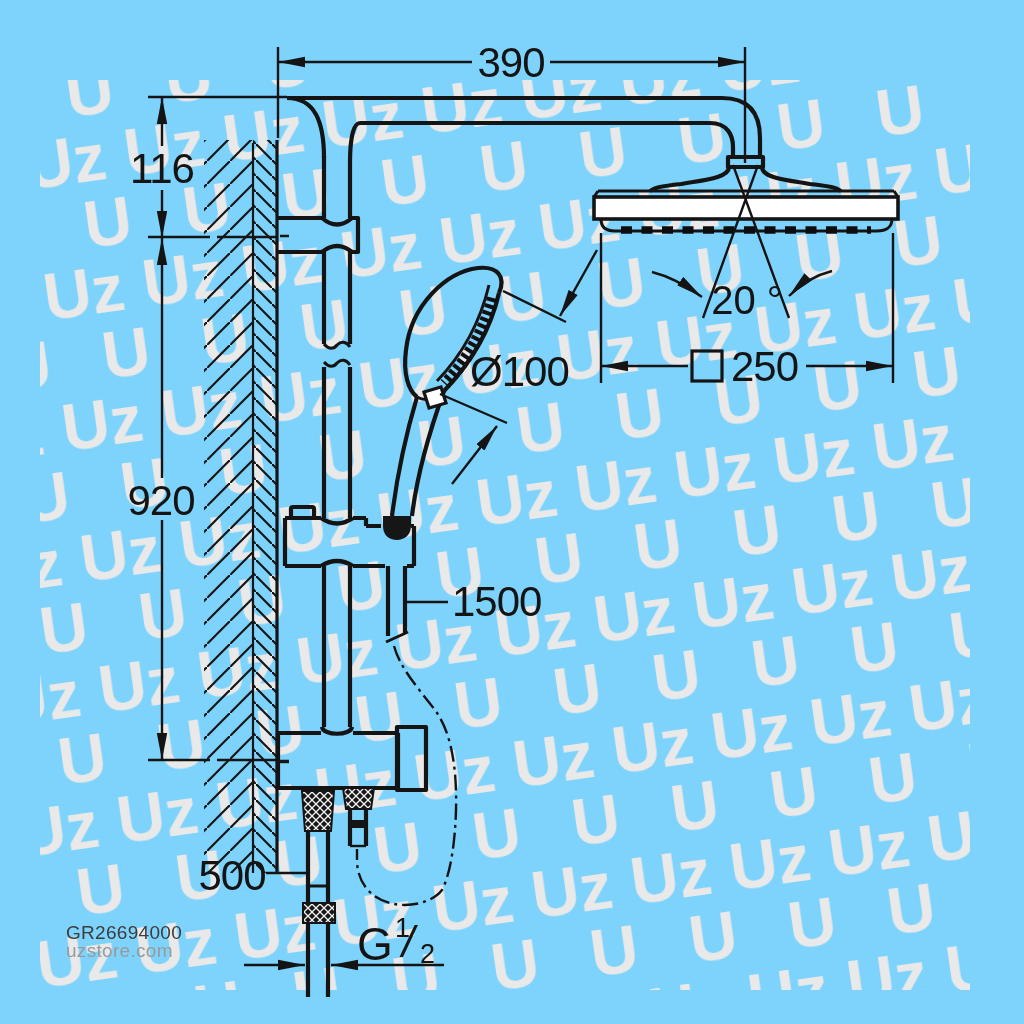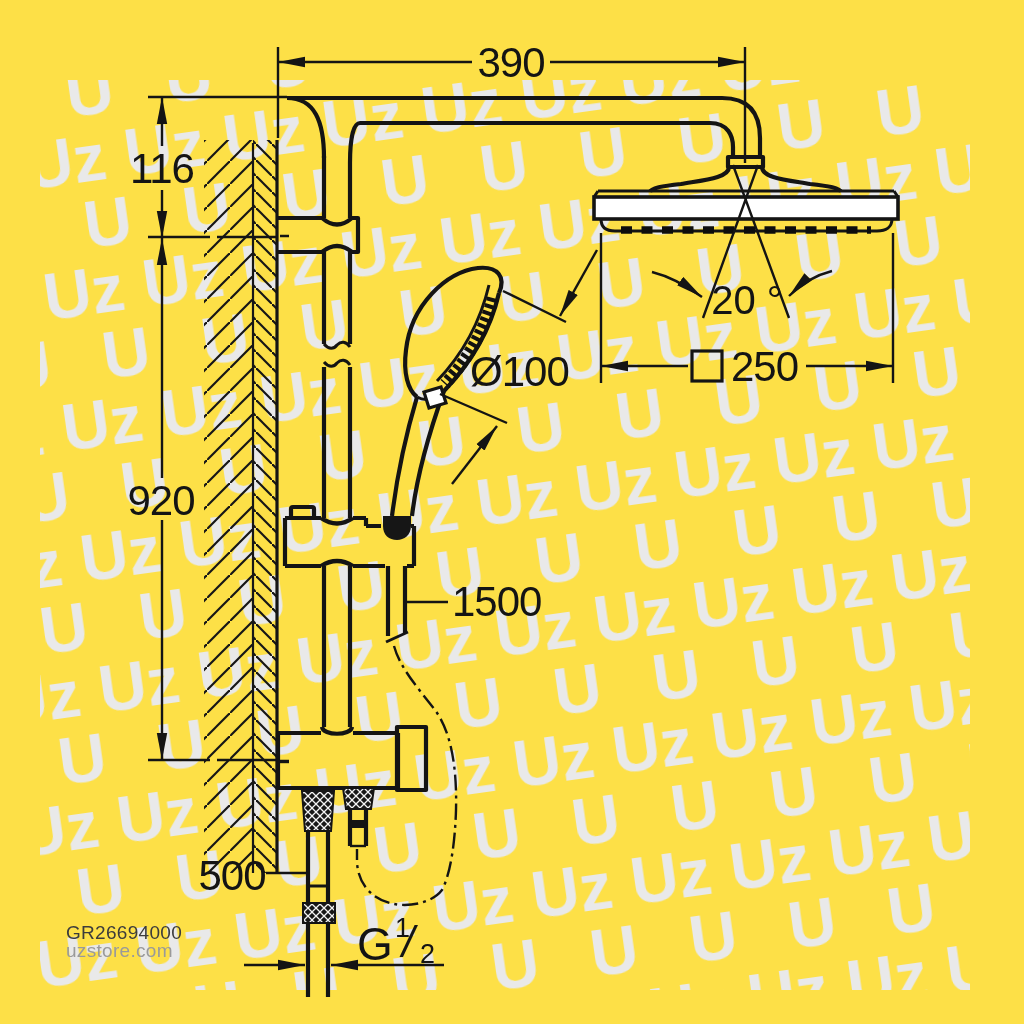--- a/index.html
+++ b/index.html
@@ -1,16 +1,16 @@
 <!DOCTYPE html>
 <html><head>
 <meta charset="utf-8">
 <style>
   html,body{margin:0;padding:0;background:#fff;}
-  #stage{position:relative;width:1024px;height:1024px;background:#fde047;overflow:hidden;
+  #stage{position:relative;width:1024px;height:1024px;background:#7dd3fc;overflow:hidden;
          font-family:"Liberation Sans",sans-serif;}
   svg{display:block;}
   .dim-text{fill:#141414;font-family:"Liberation Sans",sans-serif;font-size:42px;letter-spacing:-1px;}
   .deg-text{fill:#141414;font-family:"Liberation Sans",sans-serif;font-size:40px;}
   .thread-text{fill:#141414;font-family:"Liberation Sans",sans-serif;}
   .code-text{fill:#3c3c3c;font-family:"Liberation Sans",sans-serif;font-size:19px;letter-spacing:0.3px;}
   .site-text{fill:#9a9a9a;font-family:"Liberation Sans",sans-serif;font-size:19px;letter-spacing:0.3px;}
   .wm-text{font-family:"Liberation Sans",sans-serif;font-weight:bold;font-size:66px;fill:#e9e9e9;}
   .thin{stroke:#141414;stroke-width:2.4;fill:none;stroke-linejoin:round;}
   .thick{stroke:#141414;stroke-width:4.2;fill:none;stroke-linejoin:round;}

